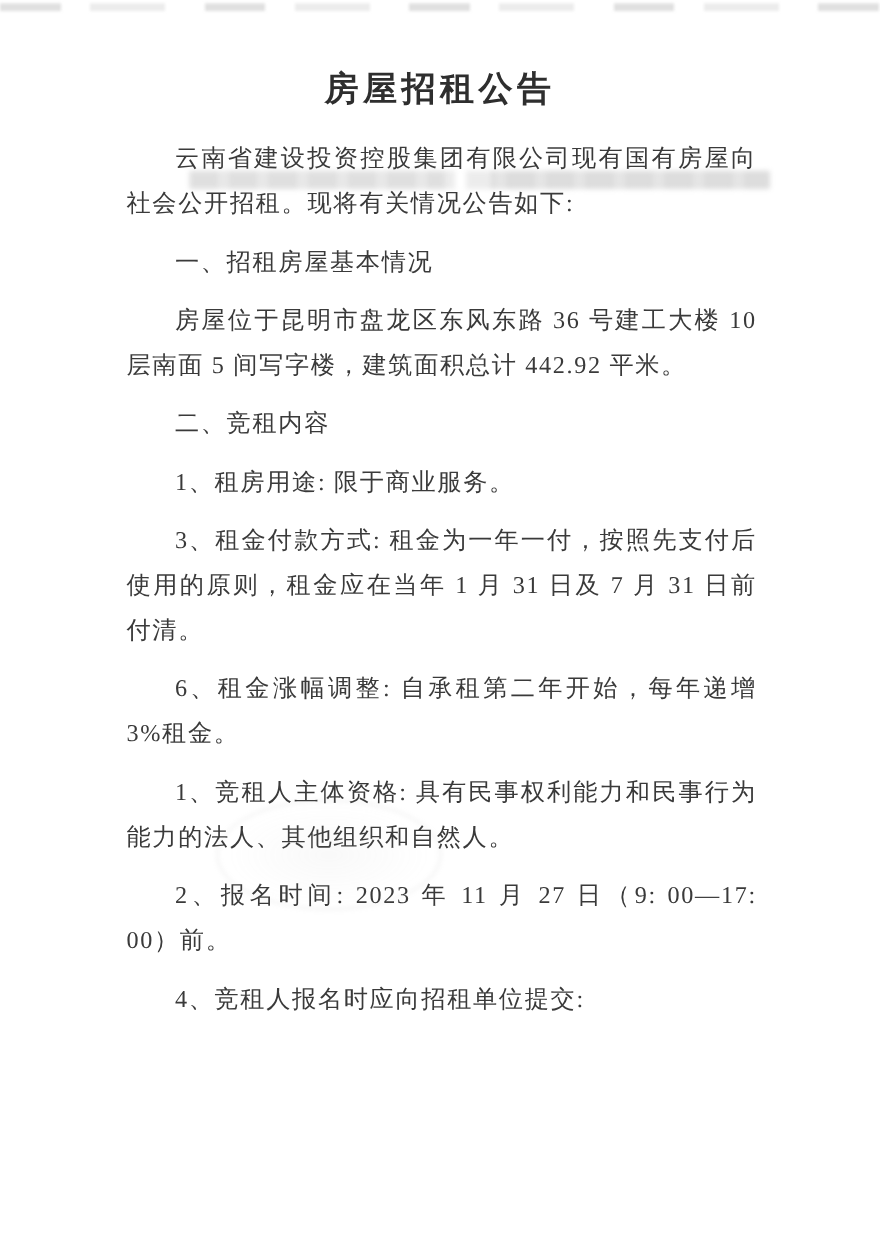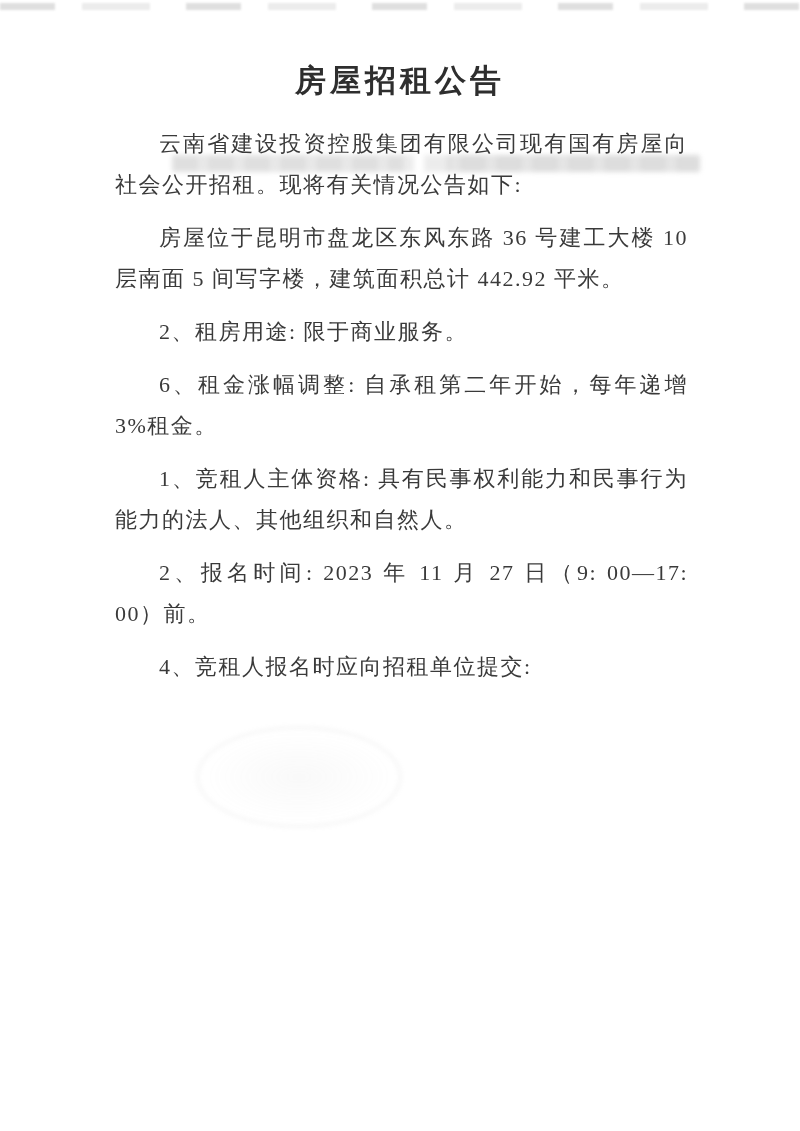--- a/index.html
+++ b/index.html
@@ -90,22 +90,25 @@
 <div class="page">
 
   <div class="scan-streak"></div>
 
   <h1 class="doc-title">房屋招租公告</h1>
 
   <div class="ghost-bleed"></div>
 
   <div class="doc-body">
     <p>云南省建设投资控股集团有限公司现有国有房屋向社会公开招租。现将有关情况公告如下:</p>
+    <p>一、招租房屋基本情况</p>
     <p>房屋位于昆明市盘龙区东风东路 36 号建工大楼 10 层南面 5 间写字楼，建筑面积总计 442.92 平米。</p>
-    <p>2、租房用途: 限于商业服务。</p>
+    <p>二、竞租内容</p>
+    <p>1、租房用途: 限于商业服务。</p>
+    <p>3、租金付款方式: 租金为一年一付，按照先支付后使用的原则，租金应在当年 1 月 31 日及 7 月 31 日前付清。</p>
     <p>6、租金涨幅调整: 自承租第二年开始，每年递增 3%租金。</p>
     <p>1、竞租人主体资格: 具有民事权利能力和民事行为能力的法人、其他组织和自然人。</p>
     <p>2、报名时间: 2023 年 11 月 27 日（9: 00—17: 00）前。</p>
     <p>4、竞租人报名时应向招租单位提交:</p>
   </div>
 
   <div class="stamp-ghost"></div>
 
 </div>
 

